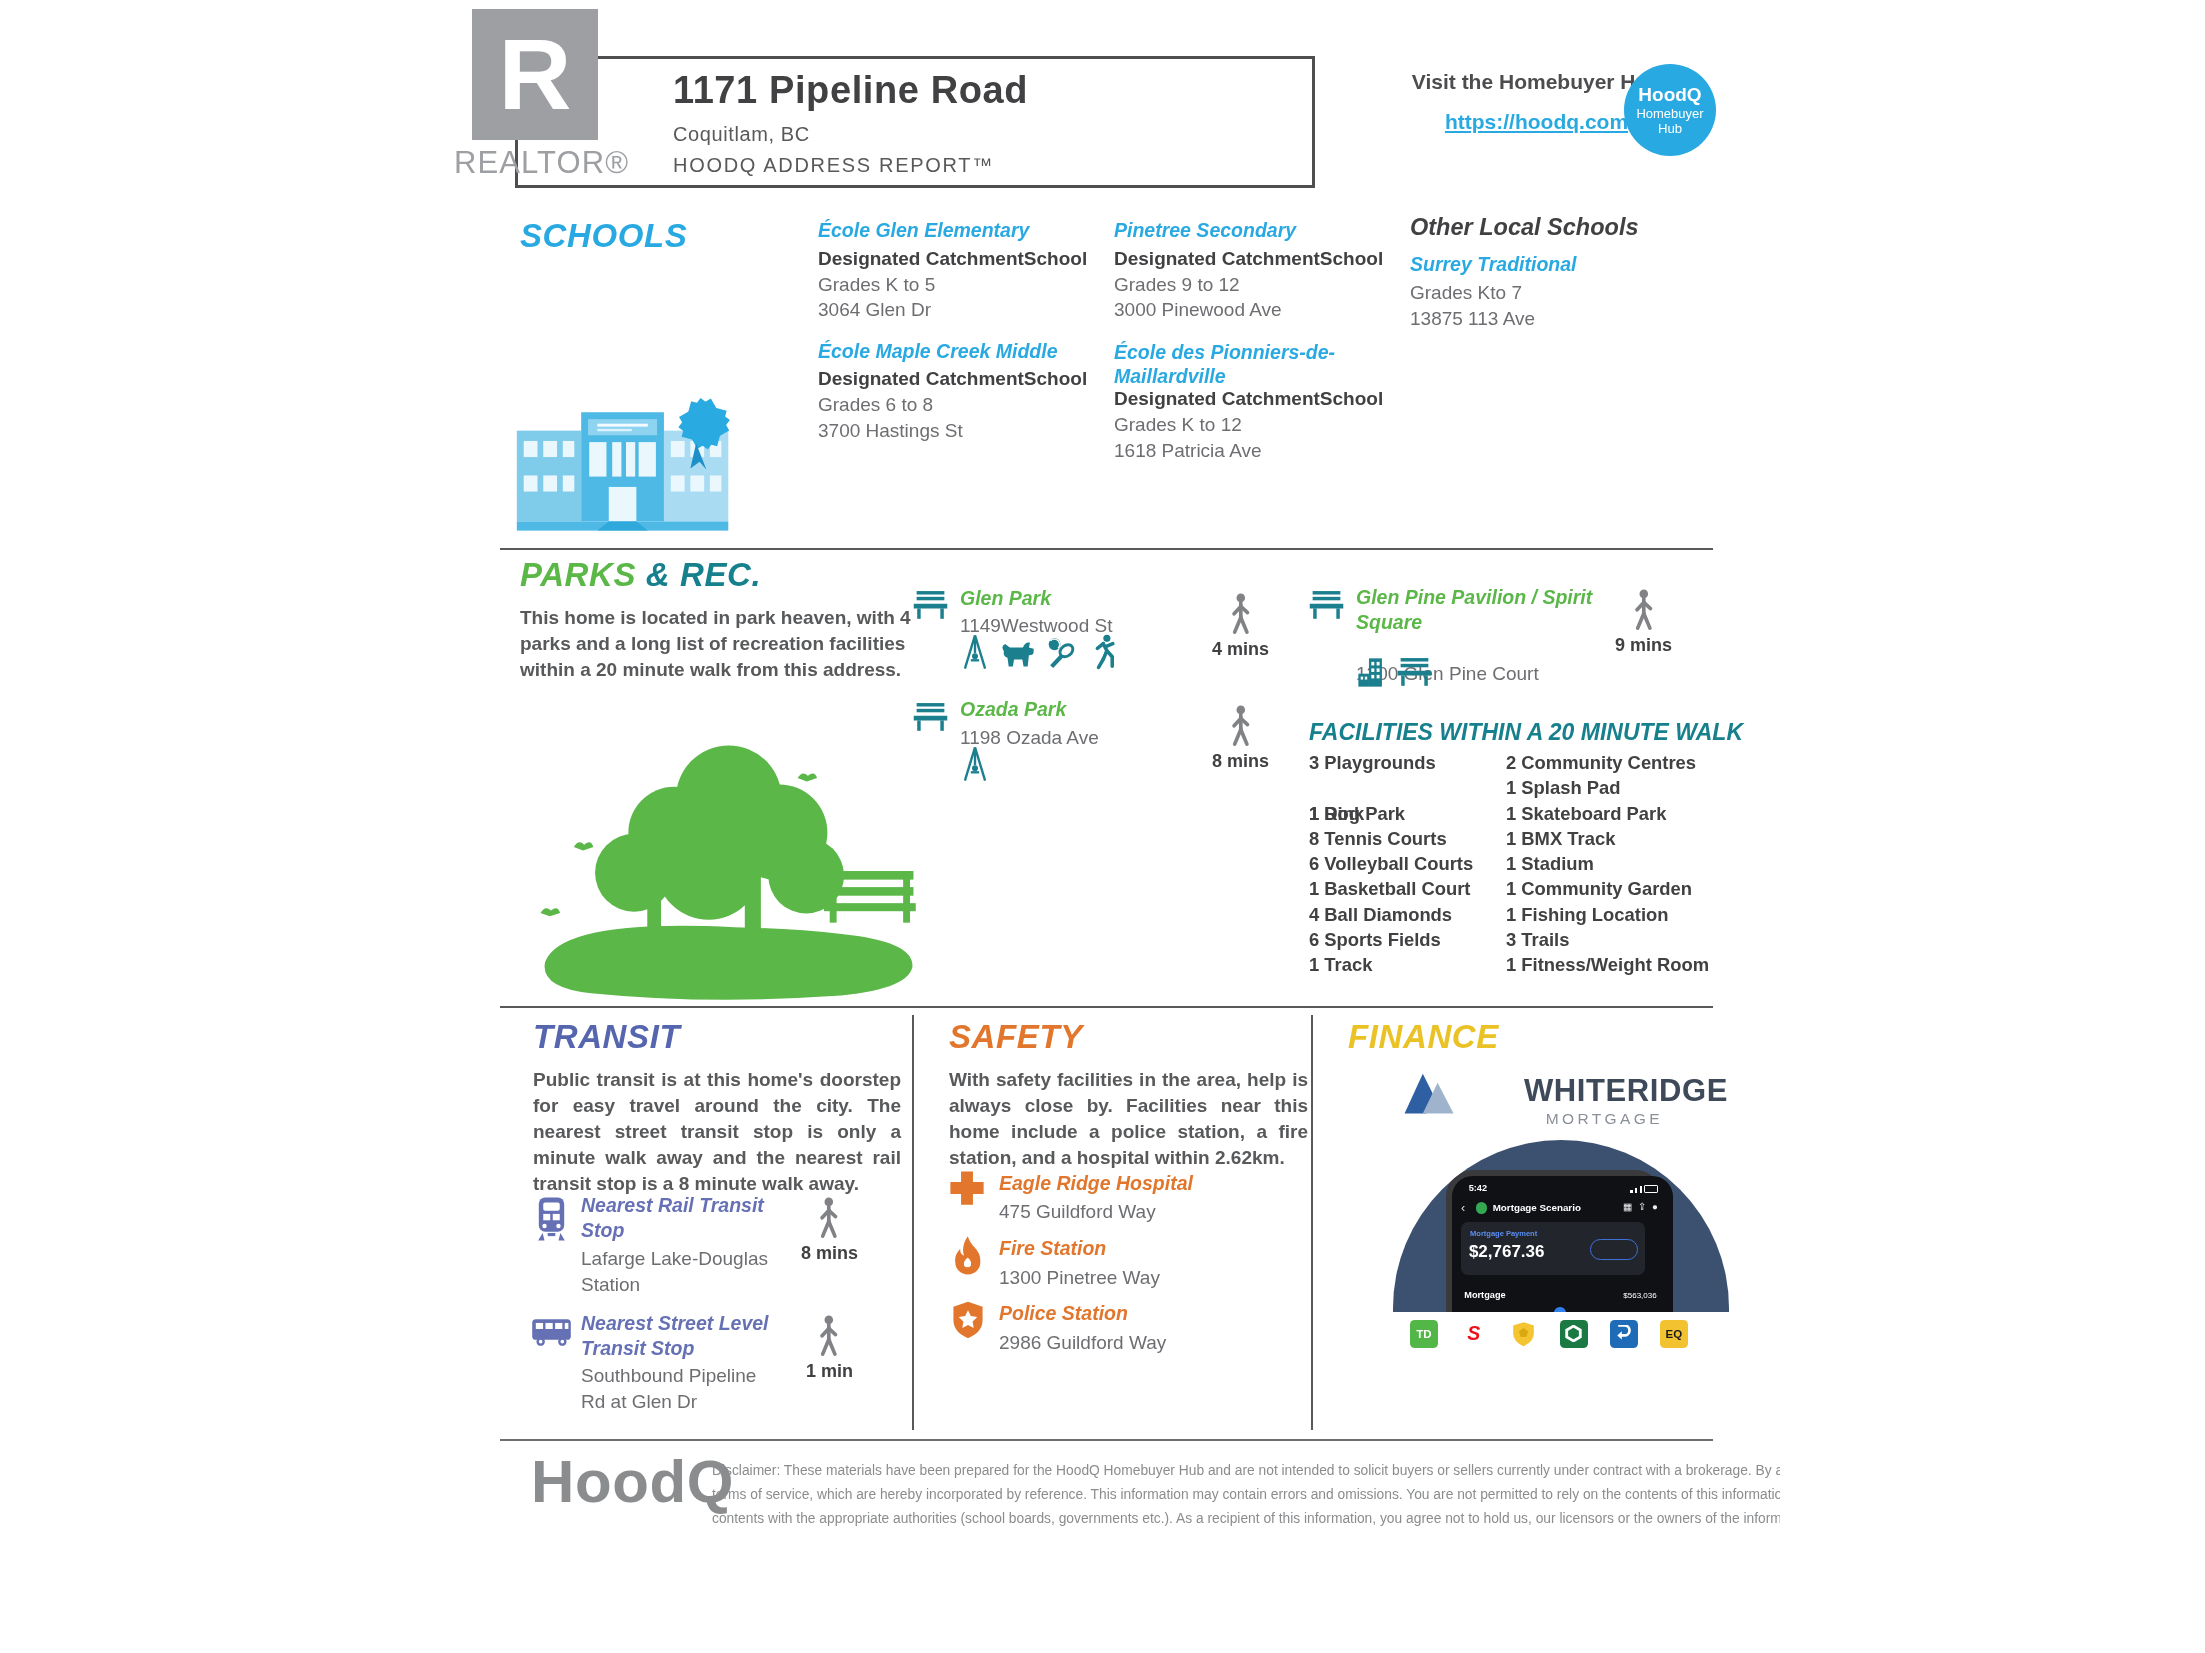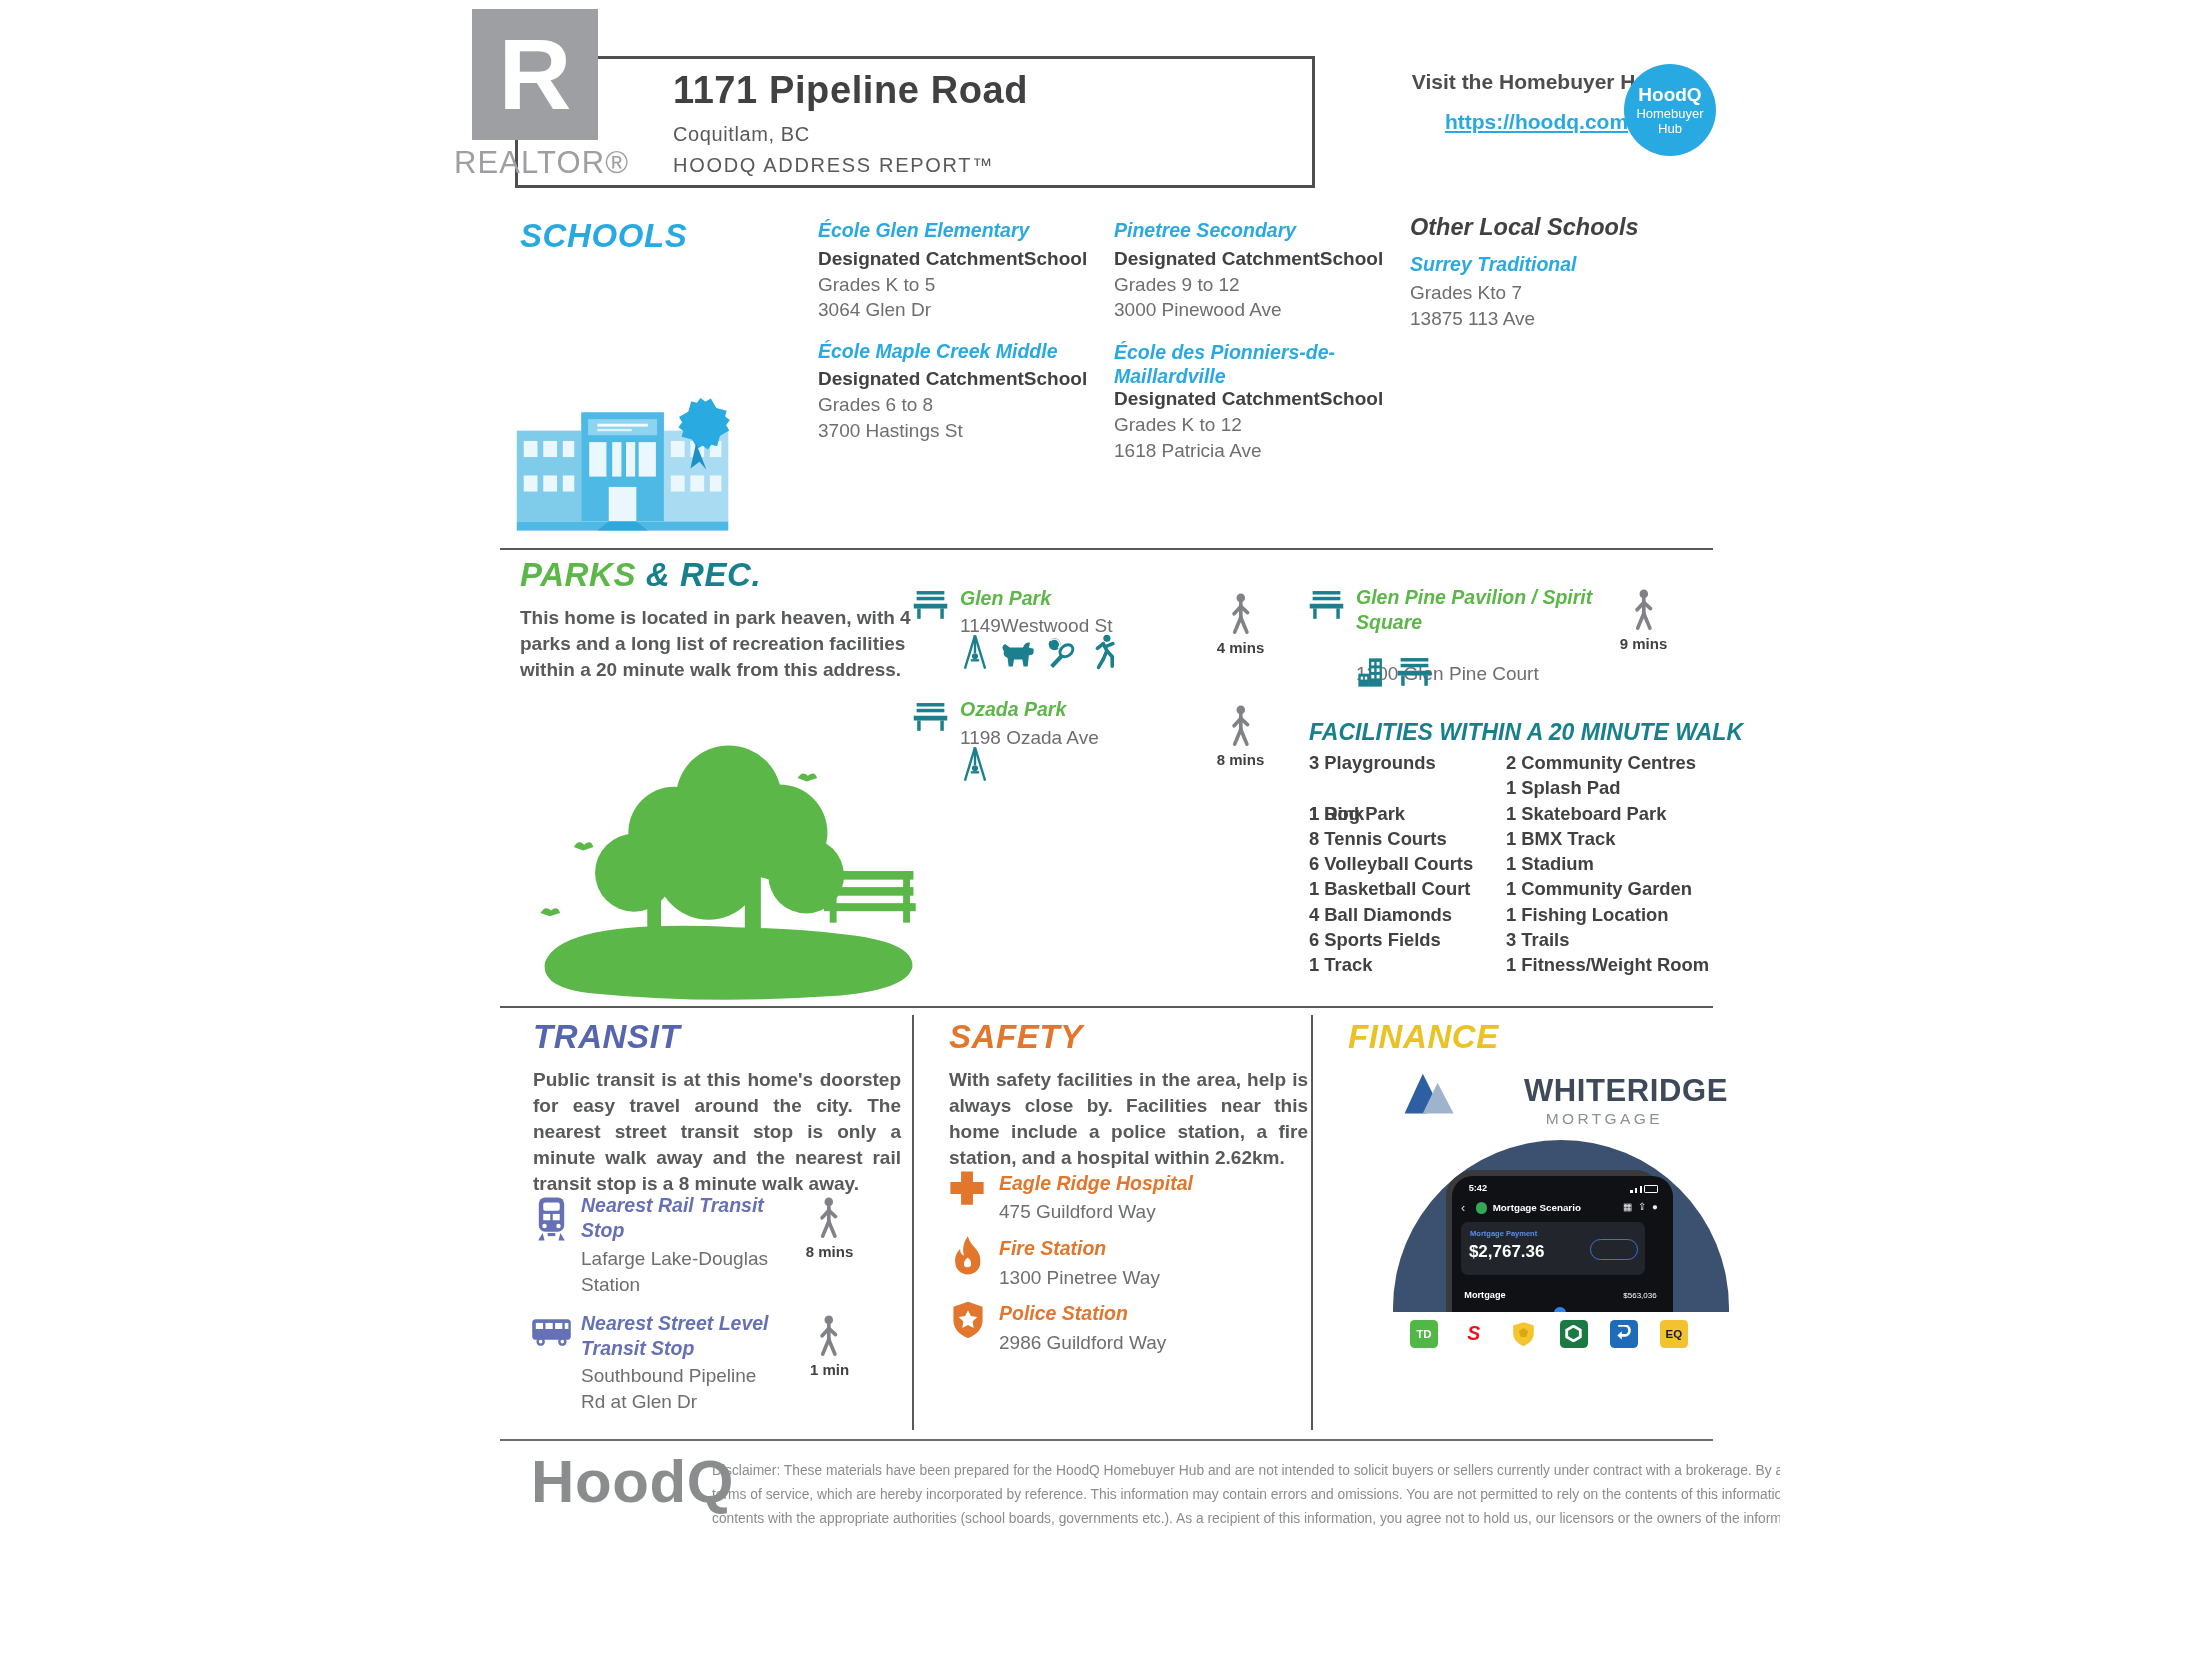--- a/index.html
+++ b/index.html
@@ -23,21 +23,21 @@
              display:flex;flex-direction:column;align-items:center;justify-content:center;color:#fff;}
   .hub-badge .b1{font-size:19px;font-weight:bold;}
   .hub-badge .b2{font-size:13px;}
   .hub-badge .b3{font-size:13.2px;}
   
   .sec-title{font-size:33px;font-weight:800;font-style:italic;letter-spacing:0.6px;}
   .intro{font-size:19px;font-weight:600;color:#58595B;line-height:26px;}
   .item-name{font-size:19.5px;font-weight:bold;font-style:italic;}
   .item-line{font-size:19px;color:#6D6E71;line-height:26px;}
   .item-type{font-size:19px;font-weight:bold;color:#414042;line-height:26px;}
-  .walk-time{font-size:15px;font-weight:bold;color:#414042;text-align:center;}
+  .walk-time{font-size:18px;font-weight:bold;color:#414042;text-align:center;}
   .hr{background:#58595B;height:2.3px;}
   .vr{background:#58595B;width:2.3px;}
   
   .schools-title{color:#29A9E1;}
   .school-name{color:#29A9E1;}
   
   .parks-green{color:#5BB747;}
   .parks-teal{color:#17808D;}
   .park-name{color:#5BB747;}
   .fac-title{font-size:23px;font-weight:800;font-style:italic;color:#17808D;}

